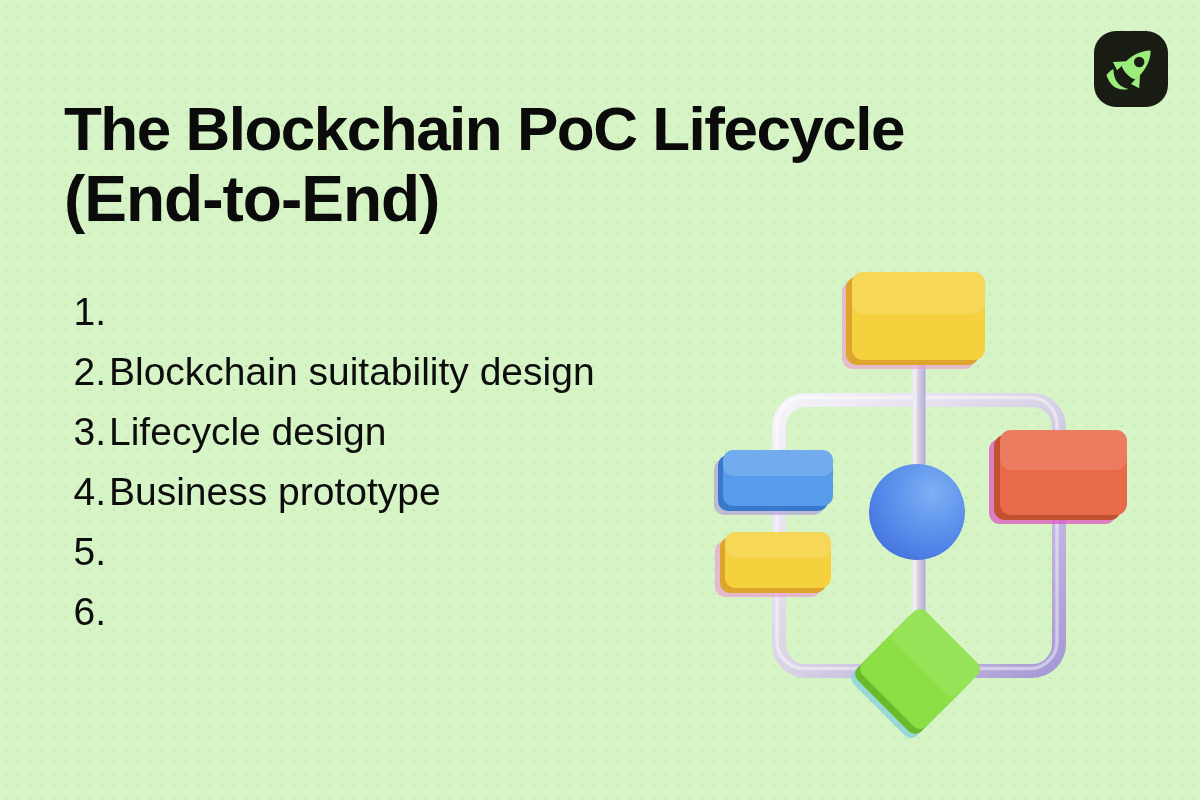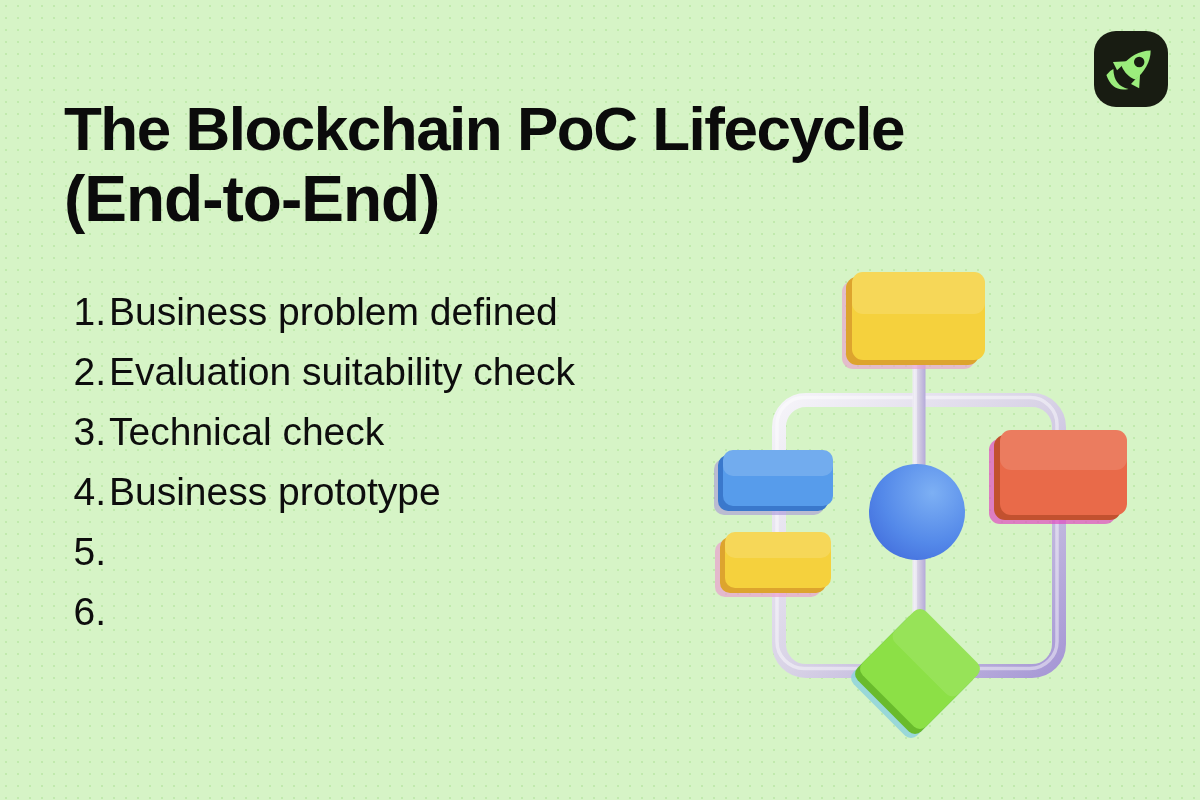--- a/index.html
+++ b/index.html
@@ -107,29 +107,28 @@
       </g>
     </svg>
   </div>
 
   <h1 class="title">The Blockchain PoC Lifecycle</h1>
   <h2 class="subtitle">(End-to-End)</h2>
 
   <ol class="steps">
     <li>
       <span class="num">1.</span>
-      <span class="lbl">Business problem defined</span>
     </li>
     <li>
       <span class="num">2.</span>
-      <span class="lbl">Evaluation suitability check</span>
+      <span class="lbl">Blockchain suitability design</span>
     </li>
     <li>
       <span class="num">3.</span>
-      <span class="lbl">Technical check</span>
+      <span class="lbl">Lifecycle design</span>
     </li>
     <li>
       <span class="num">4.</span>
       <span class="lbl">Business prototype</span>
     </li>
     <li>
       <span class="num">5.</span>
     </li>
     <li>
       <span class="num">6.</span>

